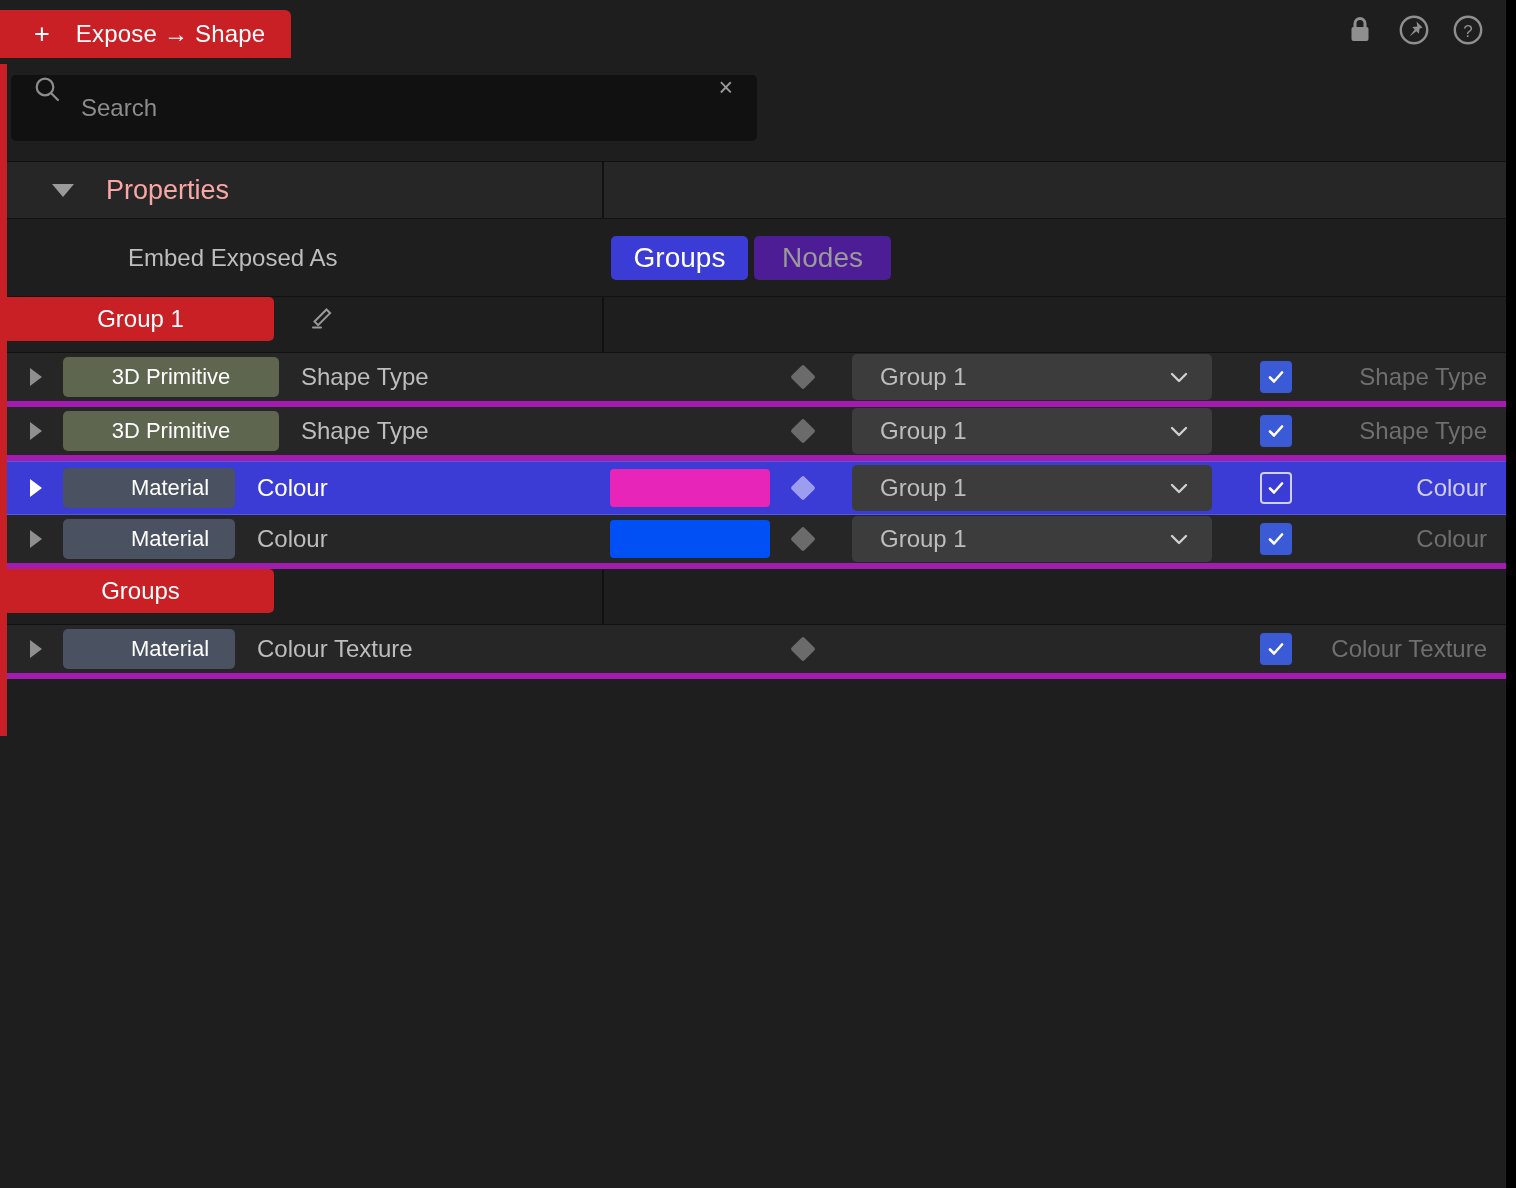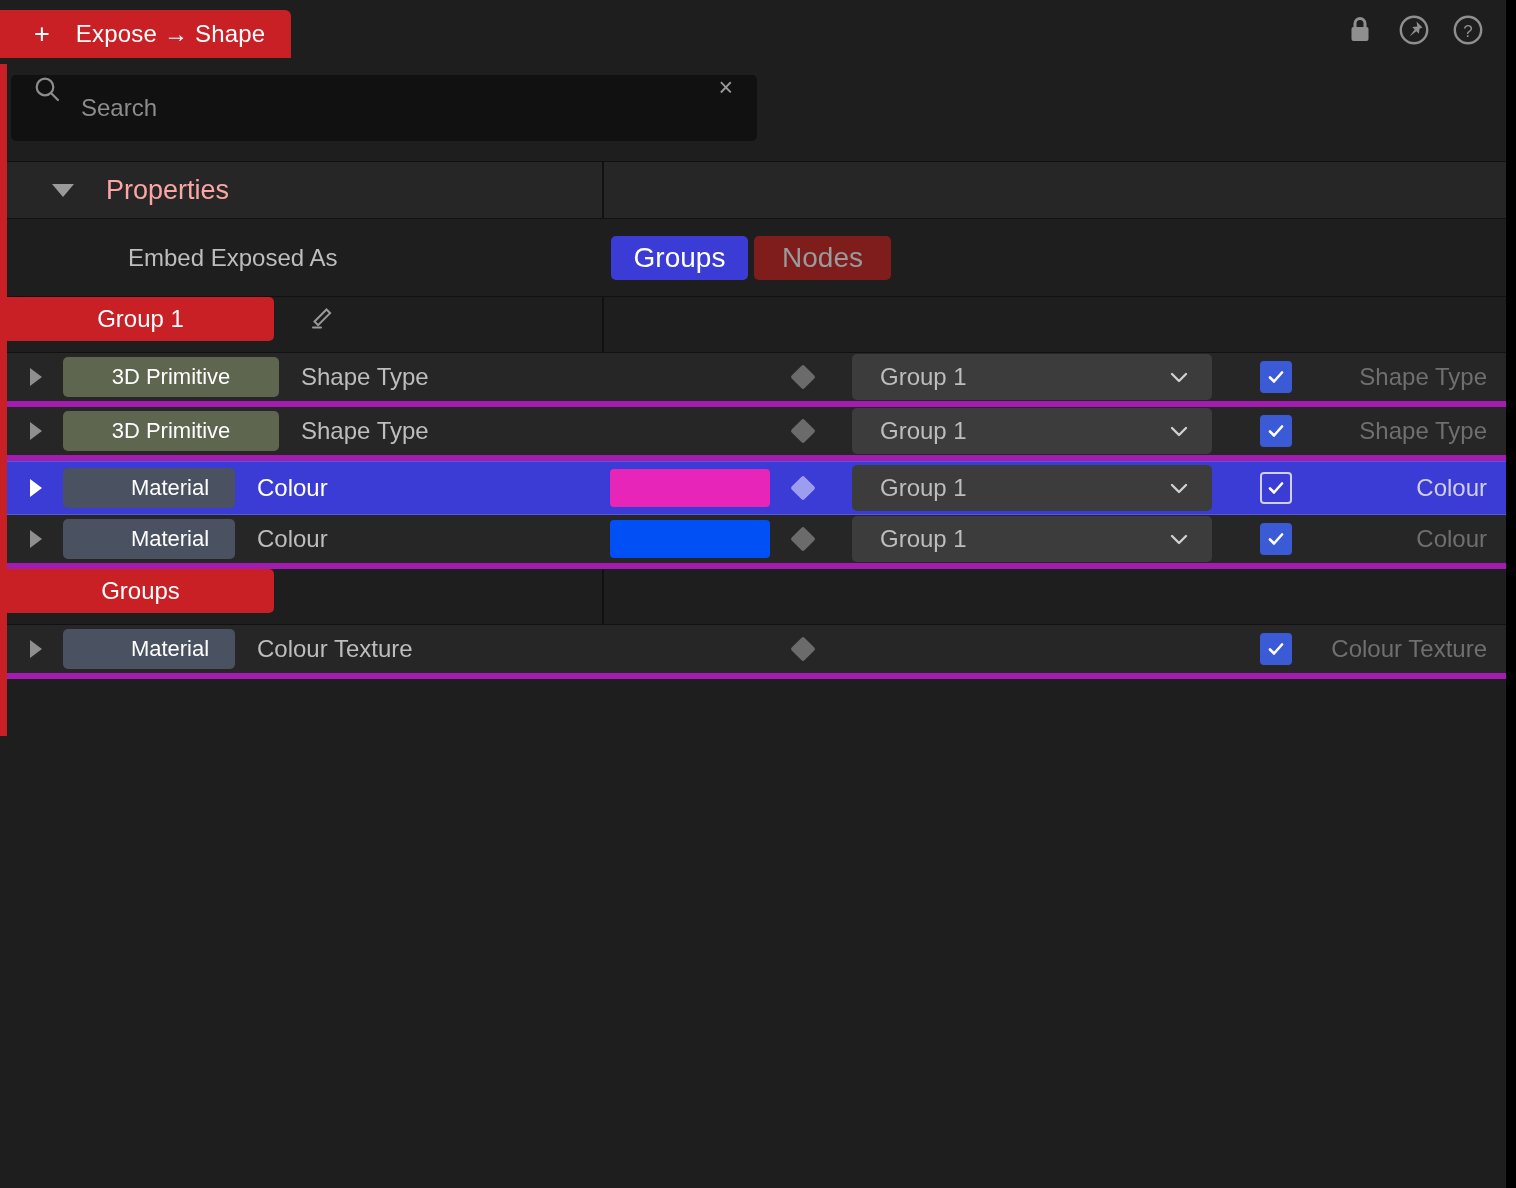--- a/index.html
+++ b/index.html
@@ -178,21 +178,21 @@
     height: 44px;
     min-width: 137px;
     padding: 0 18px;
     border-radius: 5px;
     display: flex; align-items: center; justify-content: center;
     font-size: 28px;
     cursor: pointer;
     user-select: none;
   }
   .seg.active { background: #3b3bd6; color: #ffffff; }
-  .seg.inactive { background: #7f1d1d; color: #9a9a9a; }
+  .seg.inactive { background: #4c1d95; color: #9a9a9a; }
 
   
   .row.grouphdr {
     height: 56px;
     background: #1e1e1e;
     border-bottom: 1px solid #111111;
   }
   .group-tab {
     position: absolute;
     left: 0; top: 0;

